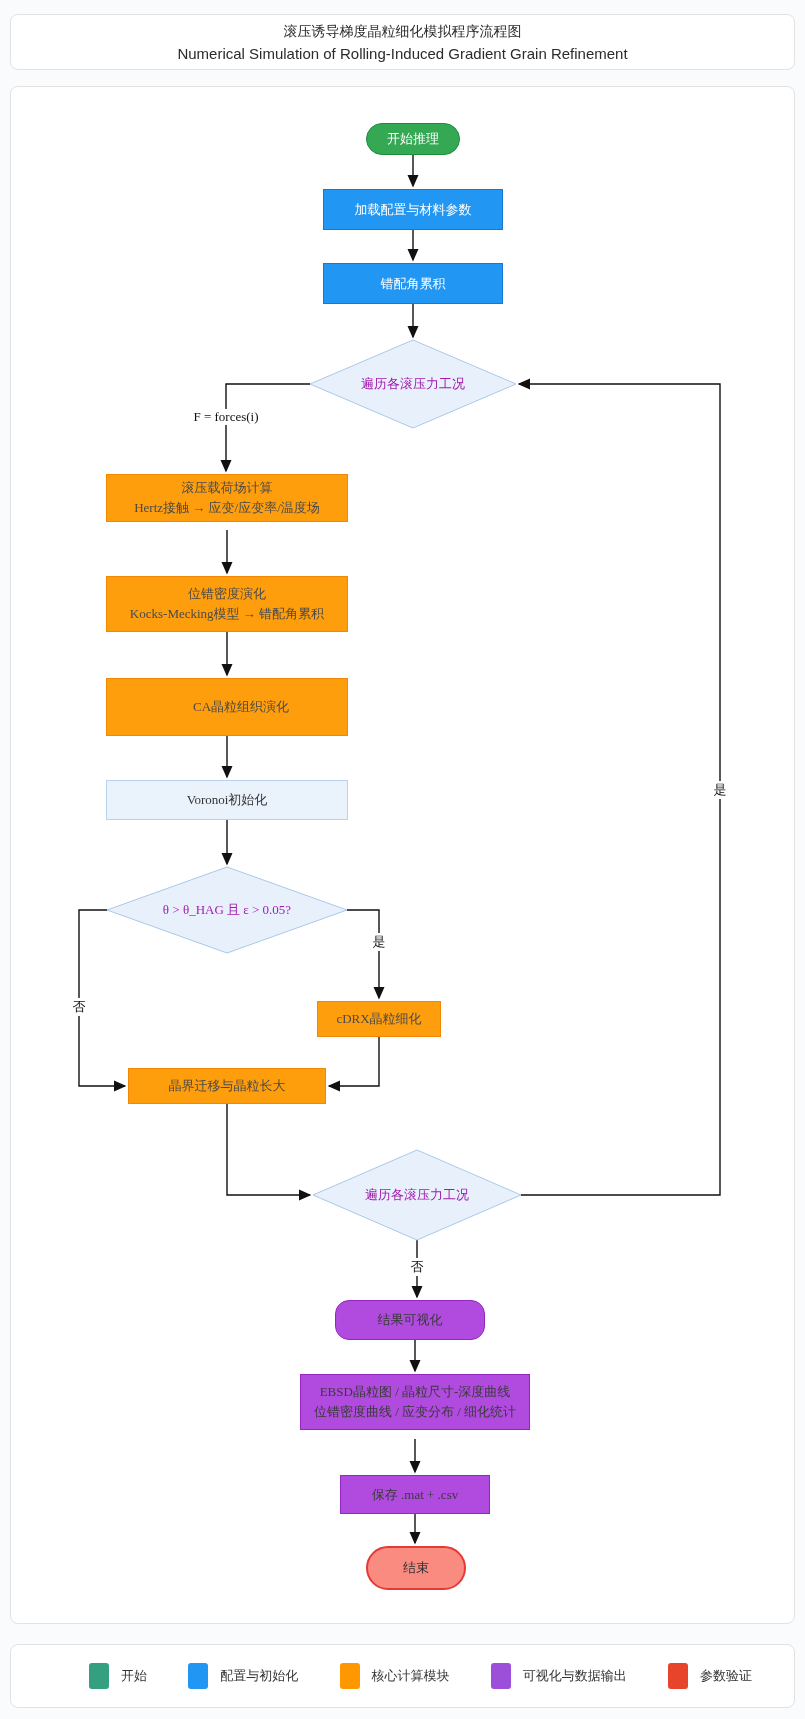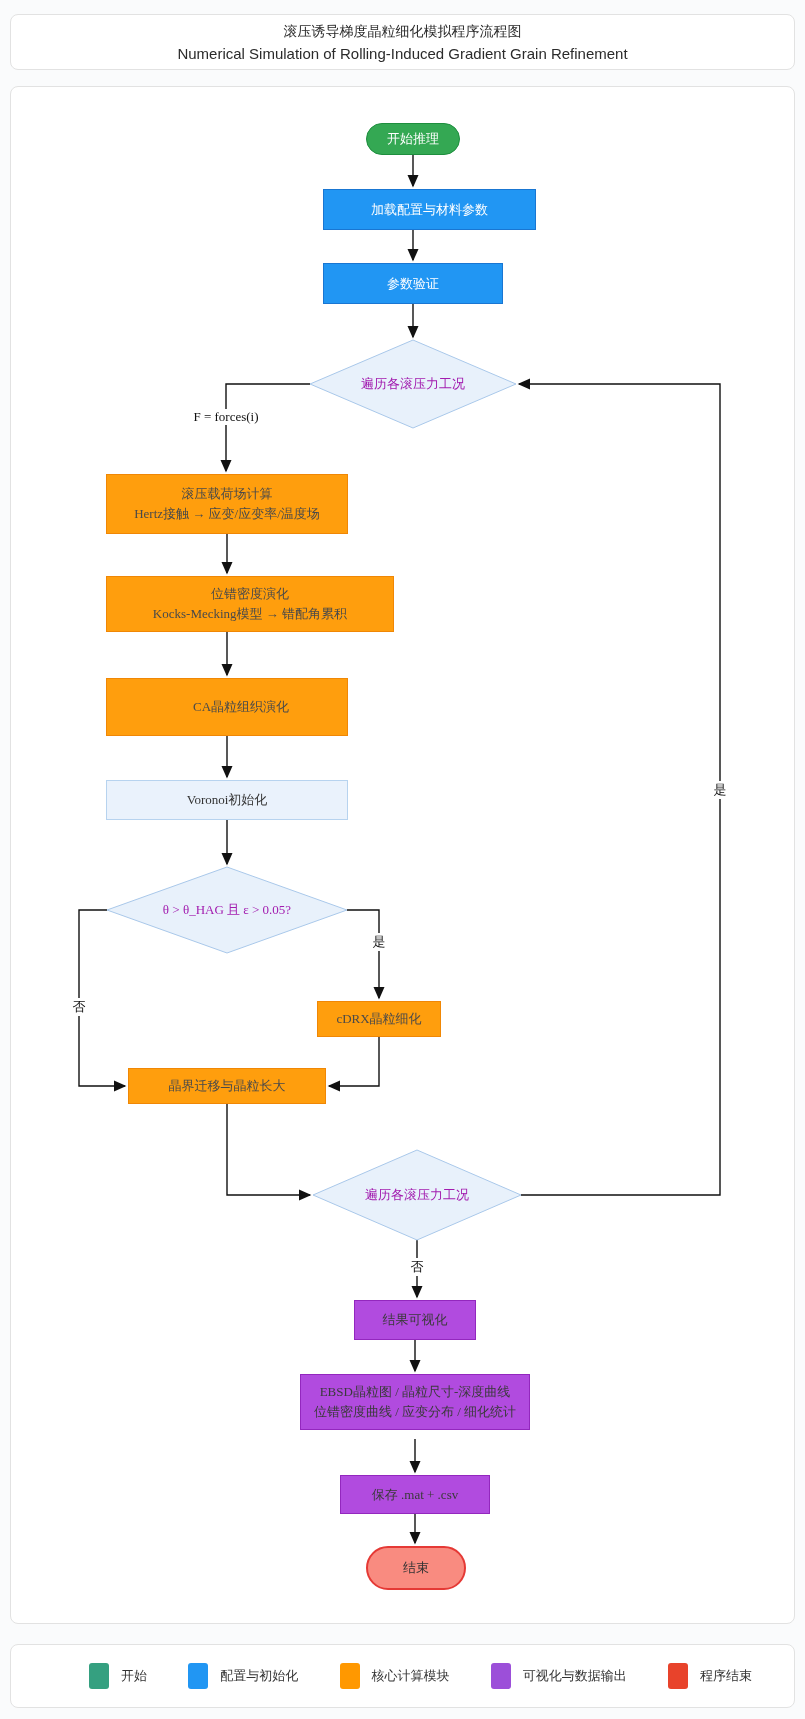--- a/index.html
+++ b/index.html
@@ -126,36 +126,36 @@
       <polygon points="402,253 505,297 402,341 299,297" fill="#E8F1FB"></polygon>
       <polygon points="216,780 336,823 216,866 96,823" fill="#E8F1FB"></polygon>
       <polygon points="406,1063 510,1108 406,1153 302,1108" fill="#E8F1FB"></polygon>
     </g>
   </svg>
 
   <div class="node pill" style="left:355px; top:36px; width:94px; height:32px; background:#34A853; border:1px solid #1E8E3E;">
     <span>开始推理</span>
   </div>
 
-  <div class="node proc-blue" style="left:312px; top:102px; width:213px; height:41px;">
+  <div class="node proc-blue" style="left:312px; top:102px; width:180px; height:41px;">
     <span>加载配置与材料参数</span>
   </div>
 
   <div class="node proc-blue" style="left:312px; top:176px; width:180px; height:41px;">
-    <span>参数验证</span>
+    <span>错配角累积</span>
   </div>
 
   <div class="diamond-label" style="left:302px; top:283px; width:200px; height:28px;">遍历各滚压力工况</div>
 
-  <div class="node proc-orange" style="left:95px; top:387px; width:242px; height:60px;">
+  <div class="node proc-orange" style="left:95px; top:387px; width:242px; height:48px;">
     <span>滚压载荷场计算</span>
     <span>Hertz接触 → 应变/应变率/温度场</span>
   </div>
 
-  <div class="node proc-orange" style="left:95px; top:489px; width:288px; height:56px;">
+  <div class="node proc-orange" style="left:95px; top:489px; width:242px; height:56px;">
     <span>位错密度演化</span>
     <span>Kocks-Mecking模型 → 错配角累积</span>
   </div>
 
   <div class="node proc-orange" style="left:95px; top:591px; width:242px; height:58px;padding-left:28px;">
     <span>CA晶粒组织演化</span>
   </div>
 
   <div class="node proc-init" style="left:95px; top:693px; width:242px; height:40px;">
     <span>Voronoi初始化</span>
@@ -166,21 +166,21 @@
   <div class="node proc-orange" style="left:306px; top:914px; width:124px; height:36px;">
     <span>cDRX晶粒细化</span>
   </div>
 
   <div class="node proc-orange" style="left:117px; top:981px; width:198px; height:36px;">
     <span>晶界迁移与晶粒长大</span>
   </div>
 
   <div class="diamond-label" style="left:306px; top:1094px; width:200px; height:28px;">遍历各滚压力工况</div>
 
-  <div class="node proc-purple" style="left:343px; top:1213px; width:122px; height:40px;">
+  <div class="node proc-purple" style="left:324px; top:1213px; width:150px; height:40px;border-radius:14px;">
     <span>结果可视化</span>
   </div>
 
   <div class="node proc-purple" style="left:289px; top:1287px; width:230px; height:56px;">
     <span>EBSD晶粒图 / 晶粒尺寸-深度曲线</span>
     <span>位错密度曲线 / 应变分布 / 细化统计</span>
   </div>
 
   <div class="node proc-purple" style="left:329px; top:1388px; width:150px; height:39px;">
     <span>保存 .mat + .csv</span>
@@ -209,15 +209,15 @@
   <div class="legend-item">
     <span class="legend-swatch" style="background: rgb(255, 152, 0);"></span>
     <span class="legend-label">核心计算模块</span>
   </div>
   <div class="legend-item">
     <span class="legend-swatch" style="background: rgb(156, 79, 217);"></span>
     <span class="legend-label">可视化与数据输出</span>
   </div>
   <div class="legend-item">
     <span class="legend-swatch" style="background: rgb(232, 67, 43);"></span>
-    <span class="legend-label">程序结束</span>
+    <span class="legend-label">参数验证</span>
   </div>
 </div>
 
 </body></html>

